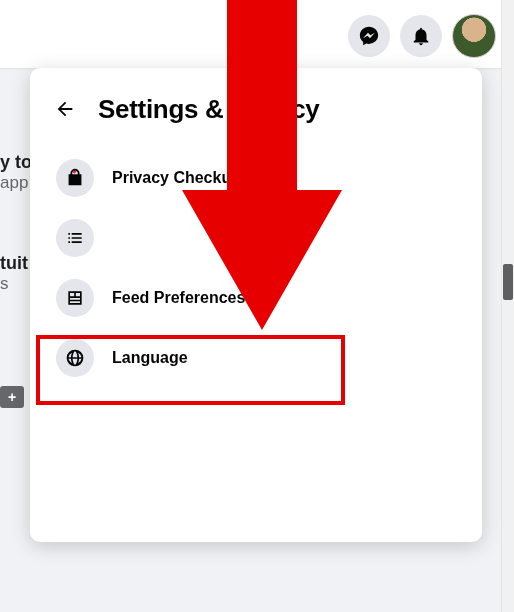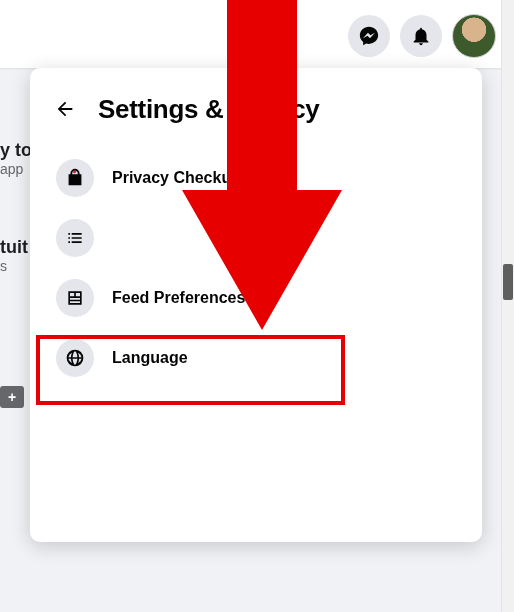--- a/index.html
+++ b/index.html
@@ -1,22 +1,22 @@
 <!DOCTYPE html>
 <html><head>
 <meta charset="utf-8">
 <style>
   html,body{margin:0;padding:0;font-family:Helvetica,Arial,sans-serif;background:#f0f2f5;width:514px;height:612px;overflow:hidden;position:relative}
   .topbar{position:absolute;top:0;left:0;right:0;height:68px;background:#fff;box-shadow:0 1px 2px rgba(0,0,0,.08)}
   .topbar .icons{position:absolute;right:18px;top:14px;display:flex;gap:10px;align-items:center}
   .ticon{width:42px;height:42px;border-radius:50%;background:#e4e6eb;display:flex;align-items:center;justify-content:center}
   .avatar{width:42px;height:42px;border-radius:50%;background:radial-gradient(circle at 50% 35%, #d9b38c 0 35%, #3c5a2c 36% 100%);border:1px solid #ccc}
-  .bg-left{position:absolute;left:0;top:140px;display:flex;flex-direction:column;gap:60px;color:#1c1e21}
+  .bg-left{position:absolute;left:0;top:152px;display:flex;flex-direction:column;gap:60px;color:#1c1e21}
   .bg-left .row .t1{font-size:18px;font-weight:600}
-  .bg-left .row .t2{font-size:14px;color:#65676b}
+  .bg-left .row .t2{font-size:17px;color:#65676b}
   .cam{position:absolute;left:0;top:386px;width:24px;height:22px;background:#65676b;border-radius:3px;display:flex;align-items:center;justify-content:center;color:#fff;font-size:14px;font-weight:bold}
   .rtbar{position:absolute;right:0;top:0;width:12px;height:100%;background:#f1f1f1;border-left:1px solid #e4e4e4}
   .rtbar .mark{position:absolute;left:1px;top:264px;width:10px;height:36px;background:#5f5f5f;border-radius:2px}
   .panel{position:absolute;left:30px;top:68px;width:452px;height:474px;background:#fff;border-radius:10px;box-shadow:0 4px 20px rgba(0,0,0,.18);padding:20px 18px;box-sizing:border-box}
   .panel .header{display:flex;align-items:center;gap:16px;margin-bottom:22px;margin-top:4px}
   .back{width:34px;height:34px;display:flex;align-items:center;justify-content:center}
   .title{font-size:26px;font-weight:800;color:#050505;letter-spacing:-.3px}
   .menu{display:flex;flex-direction:column}
   .item{display:flex;align-items:center;gap:18px;padding:11px 8px;border-radius:8px;cursor:pointer}
   .iwrap{width:38px;height:38px;border-radius:50%;background:#e4e6eb;display:flex;align-items:center;justify-content:center;flex-shrink:0}

